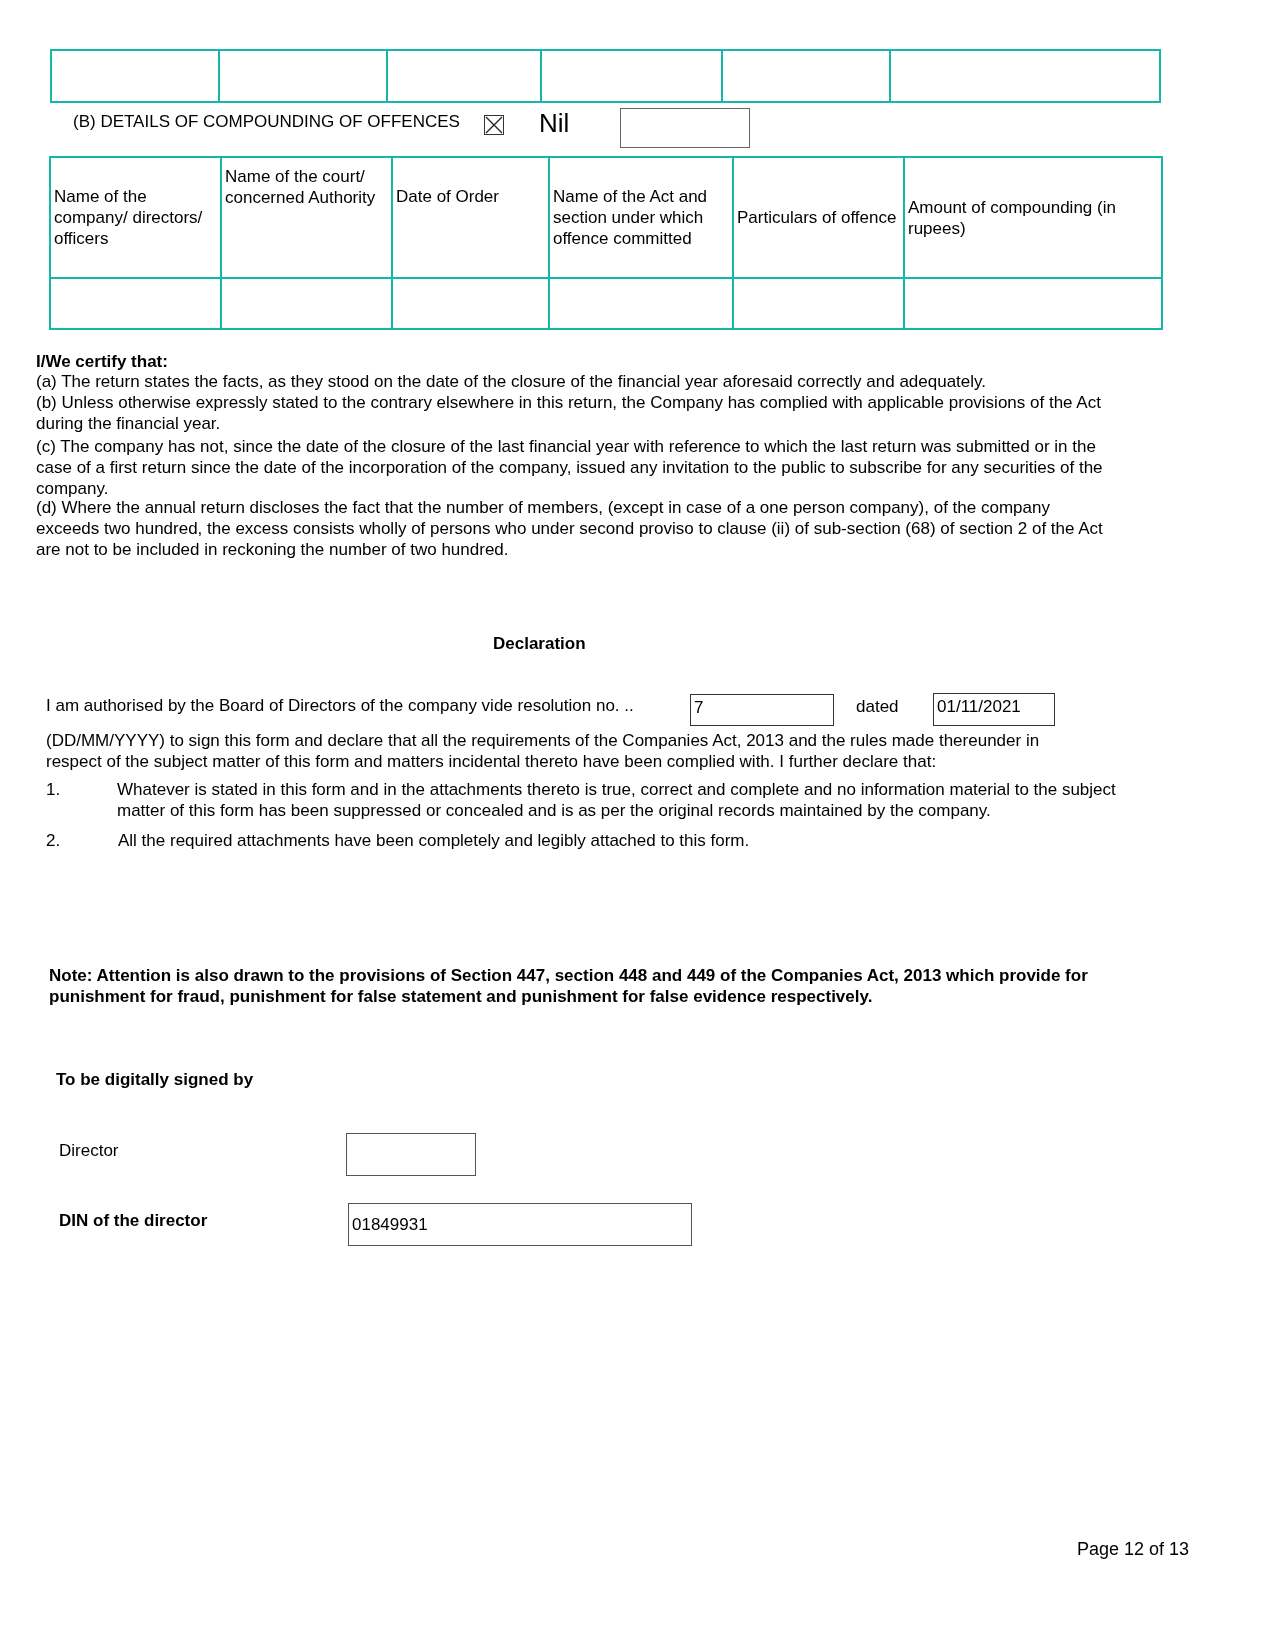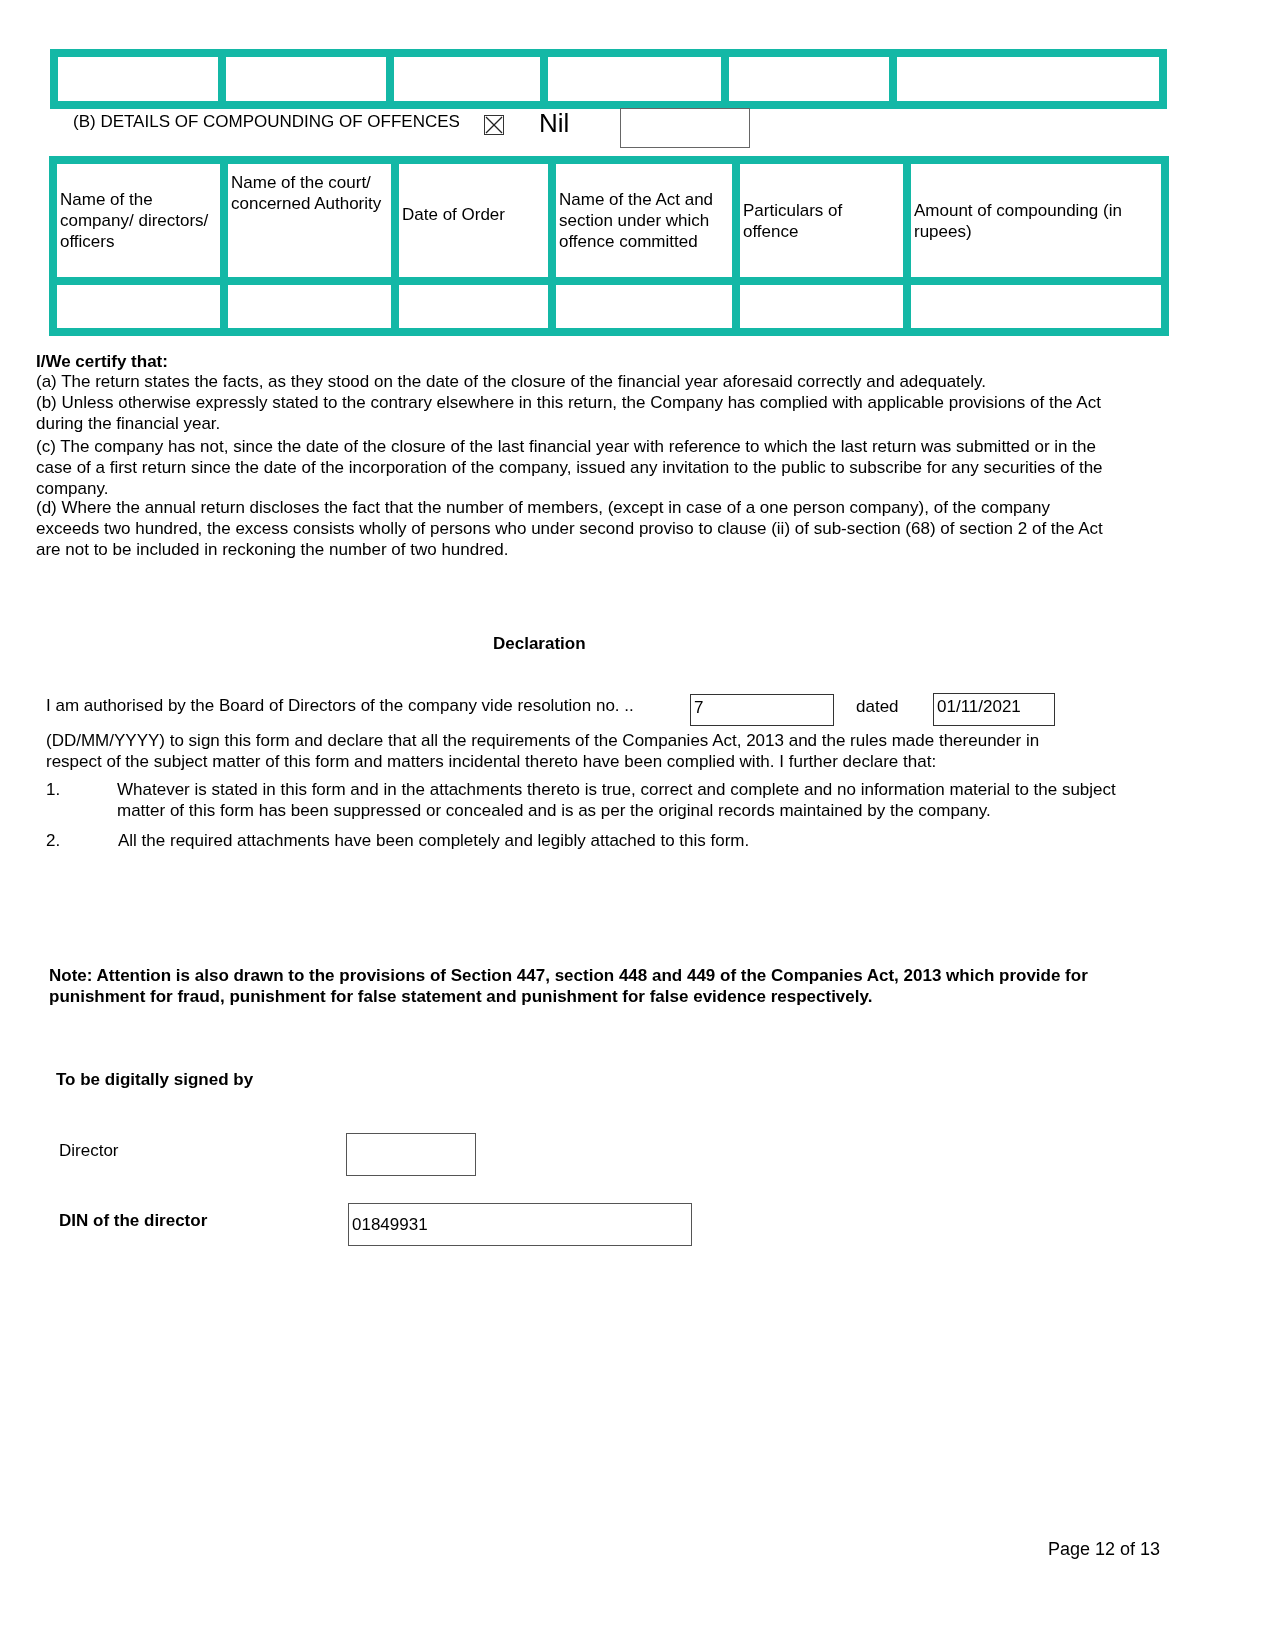--- a/index.html
+++ b/index.html
@@ -1,18 +1,18 @@
 <!DOCTYPE html>
 <html><head>
 <meta charset="utf-8">
 <style>
   html, body { margin: 0; padding: 0; background: #ffffff; }
   body { width: 1275px; height: 1650px; position: relative; font-family: "Liberation Sans", sans-serif; color: #000; font-size: 17px; overflow: hidden; }
   table.grid { position: absolute; border-collapse: collapse; table-layout: fixed; }
-  table.grid td { border: 8px solid #14b8a6; vertical-align: middle; padding: 2px 3px; font-size: 17px; line-height: 21px; }
+  table.grid td { border: 2px solid #14b8a6; vertical-align: middle; padding: 2px 3px; font-size: 17px; line-height: 21px; }
   .checkbox { position: absolute; width: 18px; height: 18px; border: 1px solid #333; background: #fff; }
   .field { position: absolute; border: 1.5px solid #333; background: #fff; font-size: 17px; line-height: 20px; padding: 3px 3px; box-sizing: border-box; }
   .para { position: absolute; font-size: 17px; line-height: 21px; }
   .bold { font-weight: bold; }
 </style>
 </head>
 <body>
 
 <table class="grid" style="left:50px; top:49px; width:1109px;">
   <colgroup>
@@ -51,21 +51,21 @@
       <col style="width:171px">
       <col style="width:157px">
       <col style="width:184px">
       <col style="width:171px">
       <col style="width:258px">
   </colgroup>
   <tbody>
       <tr style="height:121px;">
     <td>Name of the company/ directors/ officers</td>
     <td style="vertical-align:top; padding-top:8px;">Name of the court/ concerned Authority</td>
-    <td style="vertical-align:top; padding-top:40px;">Date of Order</td>
+    <td style="vertical-align:top; padding-top:28px;">Date of Order</td>
     <td>Name of the Act and section under which offence committed</td>
     <td>Particulars of offence</td>
     <td>Amount of compounding (in rupees)</td>
   </tr>
   <tr style="height:51px;">
     <td></td>
     <td></td>
     <td></td>
     <td></td>
     <td></td>
@@ -93,13 +93,13 @@
 <div class="para" style="left:118px; top:830px; width:1000px;">All the required attachments have been completely and legibly attached to this form.</div>
 
 <div class="para bold" style="left:49px; top:965px; width:1100px;">Note: Attention is also drawn to the provisions of Section 447, section 448 and 449 of the Companies Act, 2013 which provide for punishment for fraud, punishment for false statement and punishment for false evidence respectively.</div>
 
 <div class="para bold" style="left:56px; top:1069px;">To be digitally signed by</div>
 <div class="para" style="left:59px; top:1140px;">Director</div>
 <div class="field" style="left:346px; top:1133px; width:130px; height:43px; border-color:#555;"></div>
 <div class="para" style="left:59px; top:1210px;font-weight:bold;">DIN of the director</div>
 <div class="field" style="left:348px; top:1203px; width:344px; height:43px; padding-top:11px; border-color:#555;">01849931</div>
 
-<div class="para" style="left:1048px; top:1539px; font-size:18px;">Page 12 of 13</div>
+<div class="para" style="left:1077px; top:1539px; font-size:18px;">Page 12 of 13</div>
 
 </body></html>

